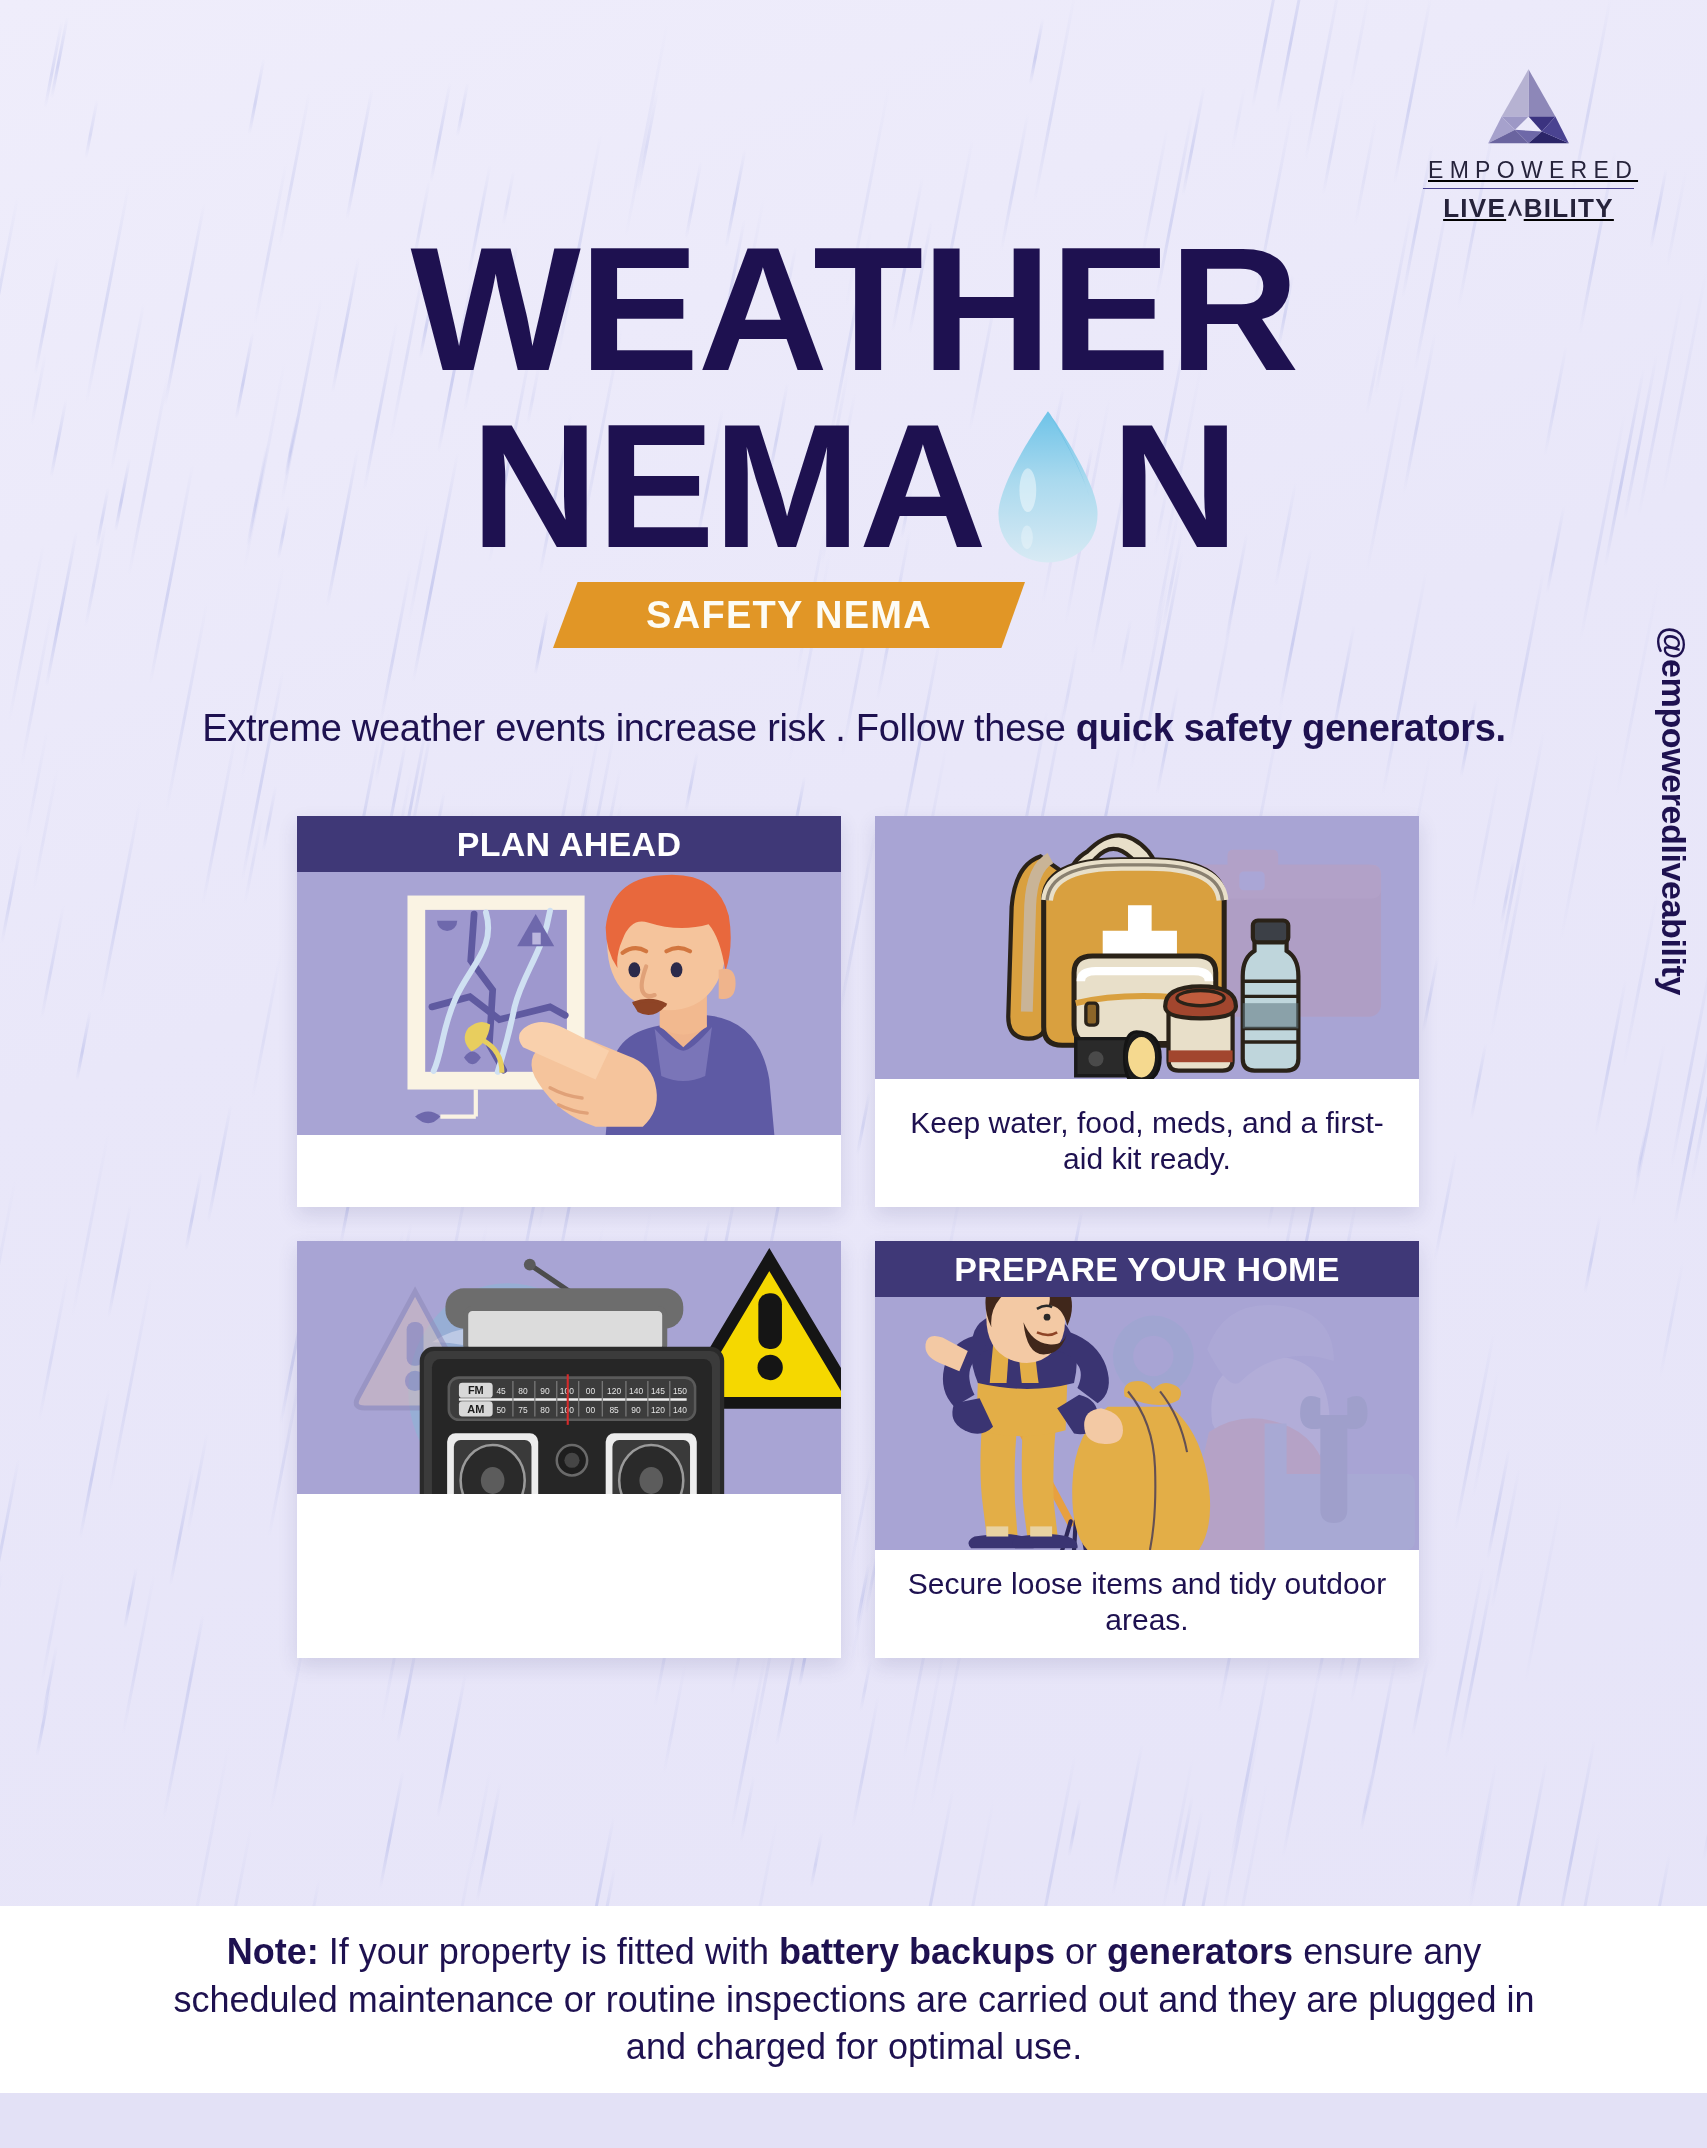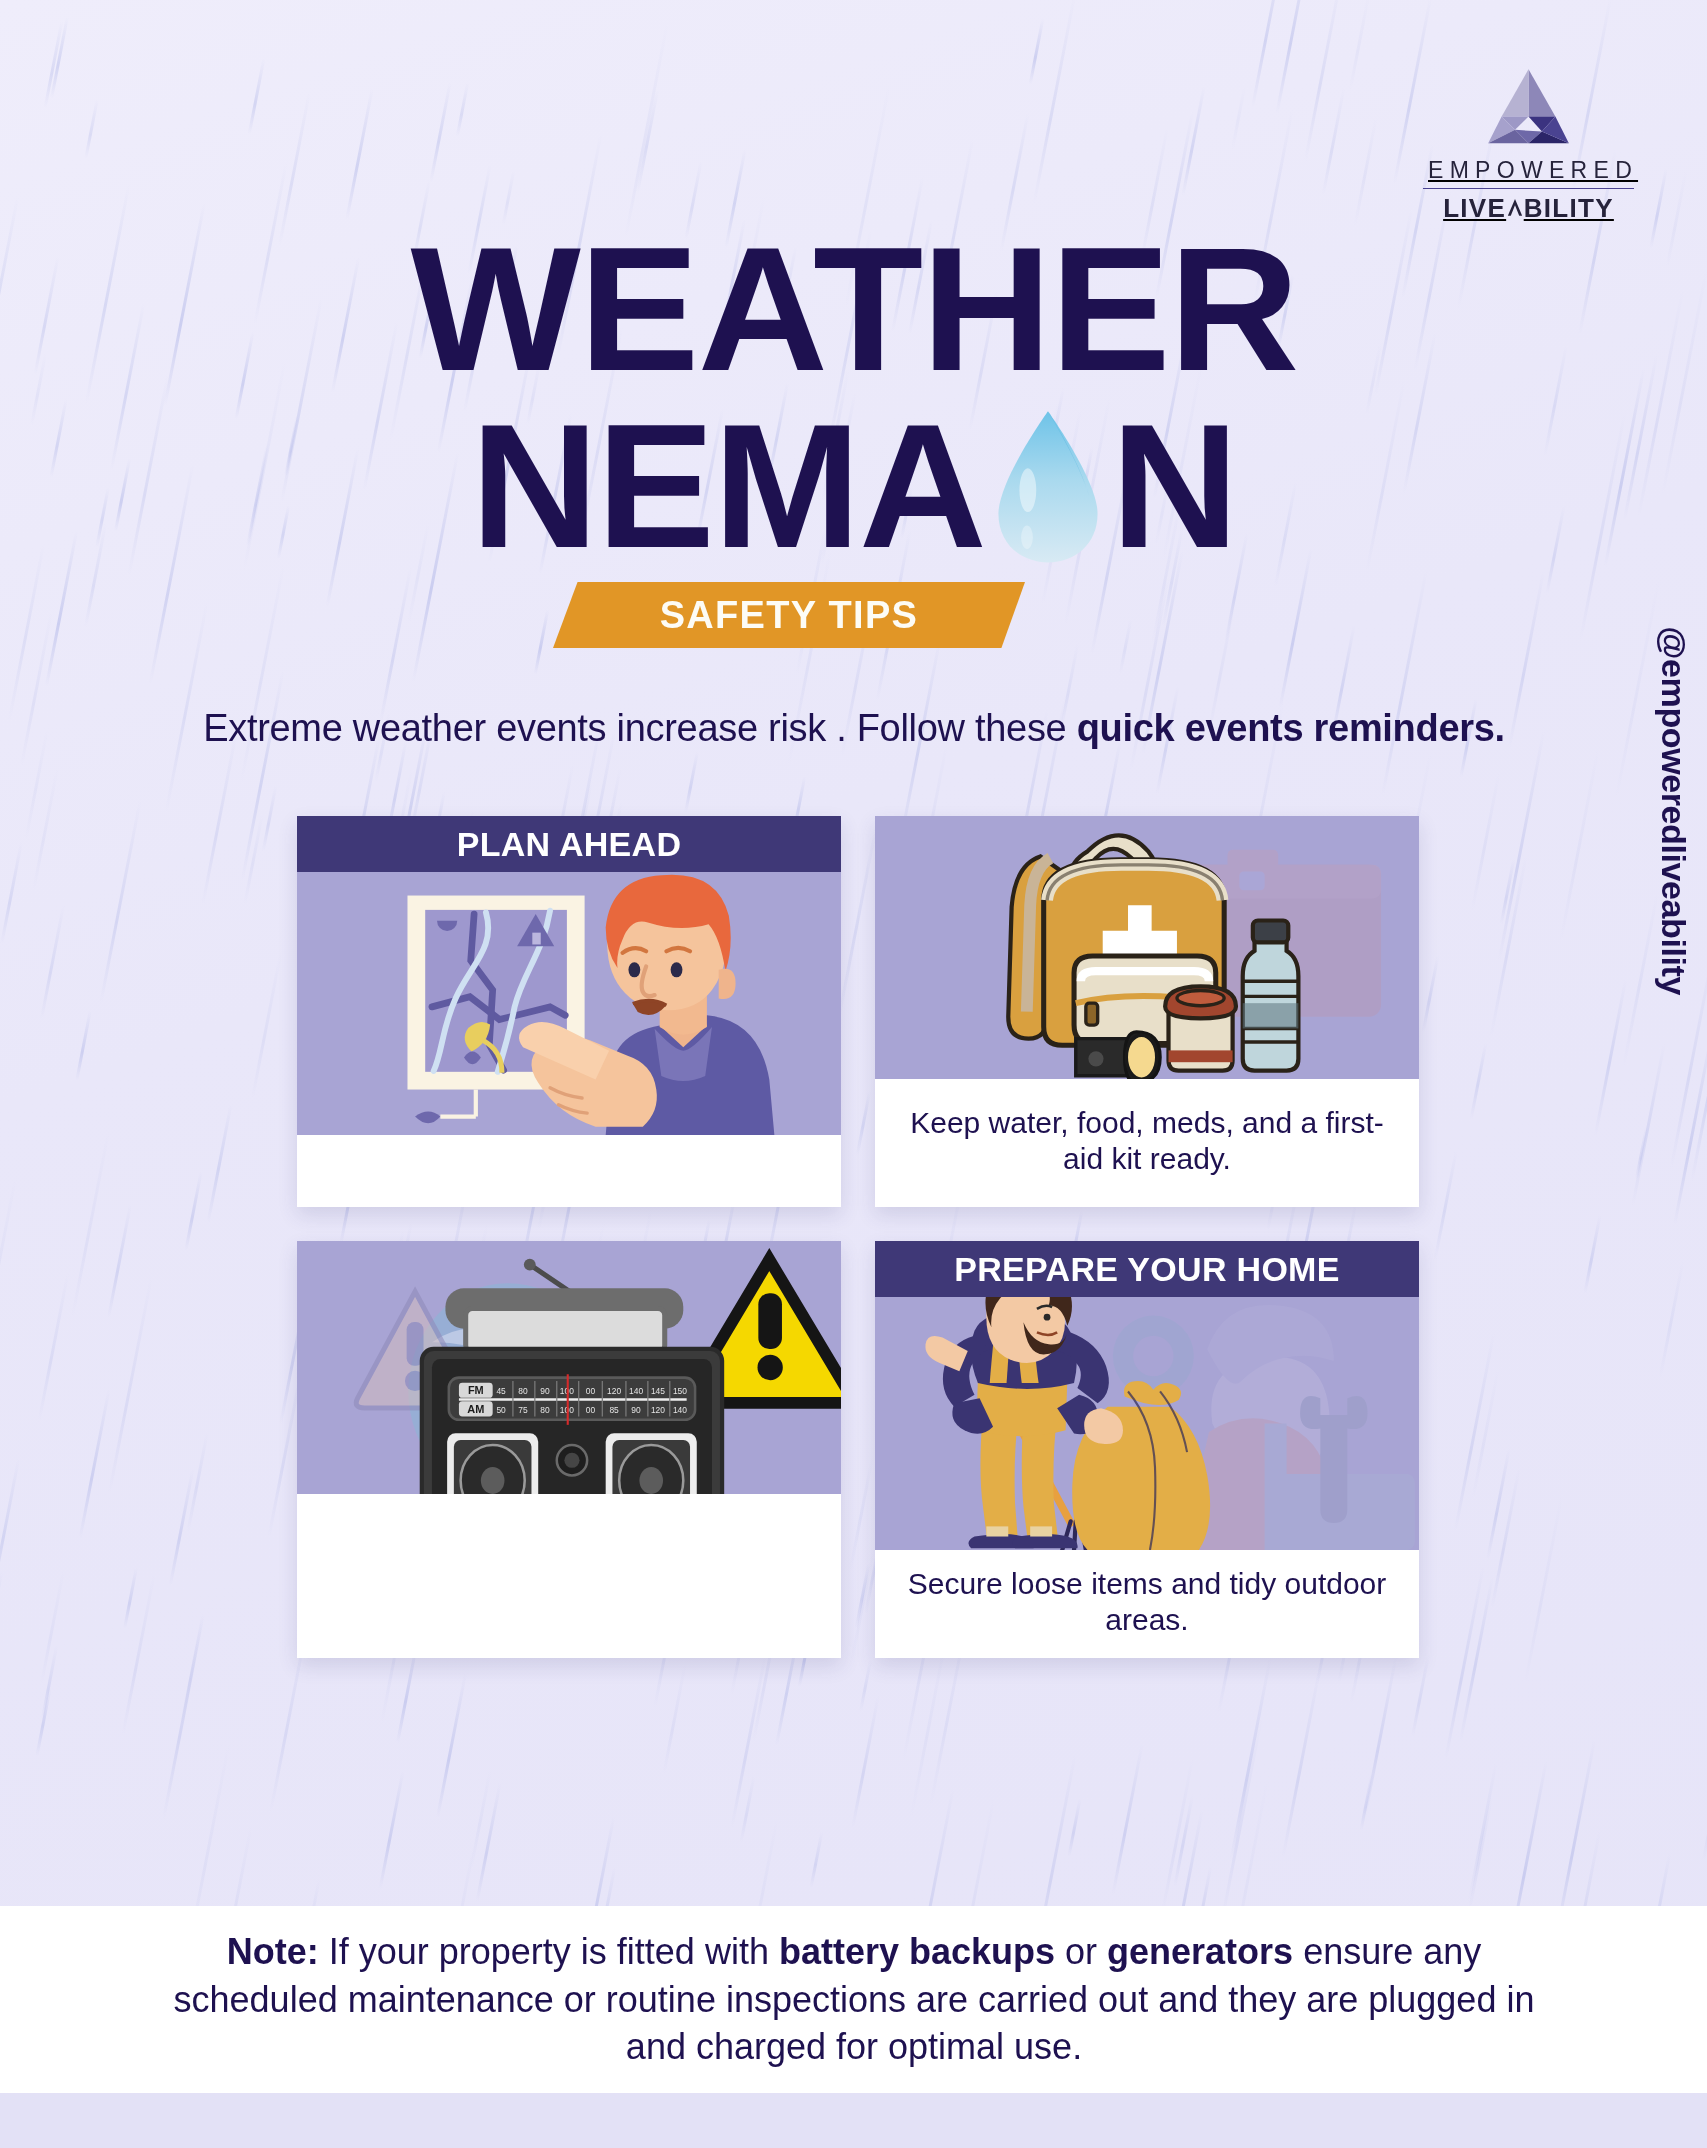--- a/index.html
+++ b/index.html
@@ -599,25 +599,25 @@
           <path d="M75 6 C 75 6, 110 60, 124 106 C 112 70, 92 36, 75 6 Z" fill="#57B6E0" opacity=".55"></path>
           <ellipse cx="51" cy="100" rx="10" ry="26" fill="#FFFFFF" opacity=".45"></ellipse>
           <ellipse cx="50" cy="156" rx="7" ry="14" fill="#FFFFFF" opacity=".3"></ellipse>
         </svg>
       </span>
       <span>N</span>
     </div>
   </div>
 
   <div class="safety-banner">
-    <span>SAFETY TIPS</span>
+    <span>SAFETY NEMA</span>
   </div>
 
   <div class="subtitle">
-    <span>Extreme weather events increase risk . Follow these </span><b>quick events reminders.</b>
+    <span>Extreme weather events increase risk . Follow these </span><b>quick safety generators.</b>
   </div>
 
   <div class="handle">@empoweredliveability</div>
 
   <div class="cards">
     <div class="grid">
 
       <div class="card tall">
         <div class="card-head">
           <span>PLAN AHEAD</span>

